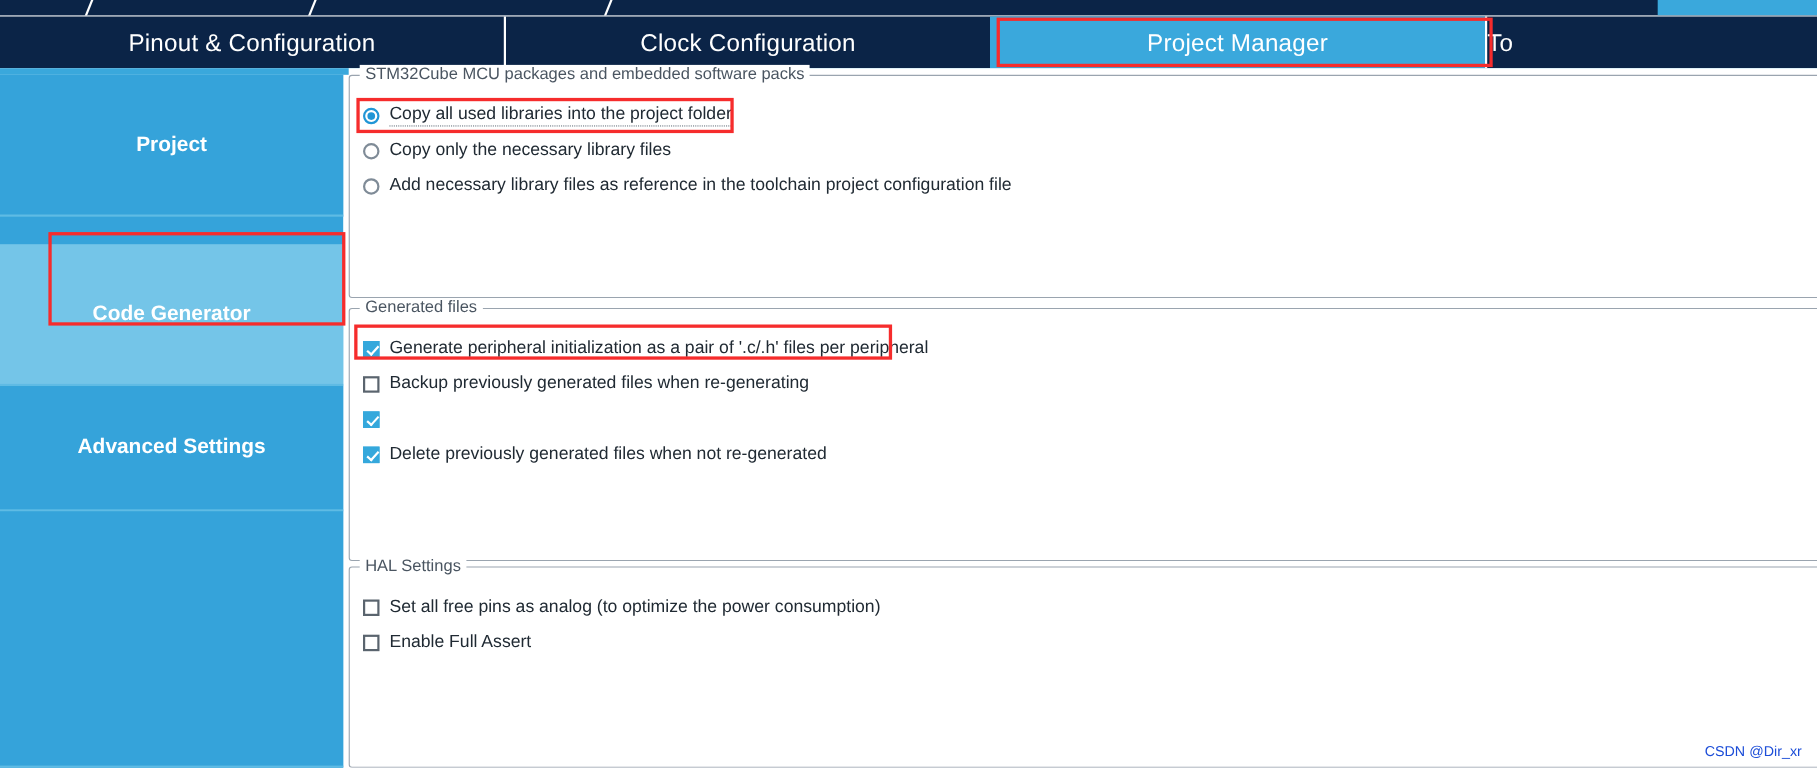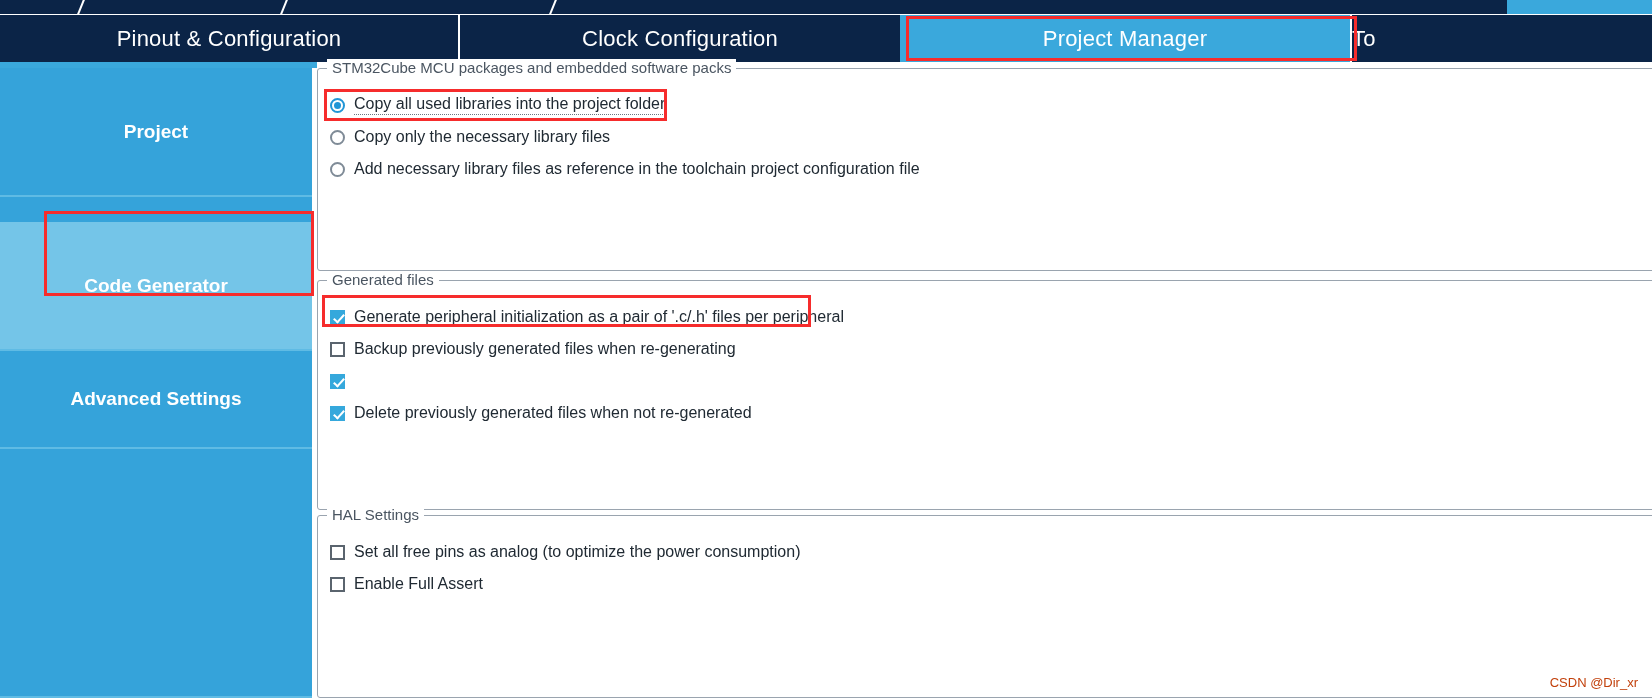--- a/index.html
+++ b/index.html
@@ -91,21 +91,21 @@
     justify-content: center;
     color: #ffffff;
     font-size: 19px;
     font-weight: bold;
     background: #35a3da;
     border-bottom: 2px solid #5fbbe4;
     user-select: none;
   }
   .side-item.i-project   { height: 129px; }
   .side-item.i-codegen   { height: 129px; background: #74c5e8; margin-top: 25px; }
-  .side-item.i-advanced  { height: 98px; }
+  .side-item.i-advanced  { height: 114px; }
   .side-item.i-blank     { flex: 1 1 auto; }
 
   
   .content {
     position: absolute;
     left: 317px; top: 62px;
     width: 1335px; height: 636px;
     background: #ffffff;
   }
 
@@ -205,21 +205,21 @@
   }
   .anno-tab      { left: 906px; top: 16px;  width: 451px; height: 45px; }
   .anno-codegen  { left: 44px;  top: 211px; width: 270px; height: 85px; }
   .anno-copyall  { left: 324px; top: 89px;  width: 343px; height: 32px; }
   .anno-genperif { left: 322px; top: 295px; width: 489px; height: 32px; }
 
   
   .watermark {
     position: absolute;
     right: 14px; bottom: 8px;
-    color: #c2410c;
+    color: #1d4ed8;
     font-size: 13px;
     user-select: none;
     z-index: 50;
   }
 </style>
 </head>
 <body>
 
 <div id="app">
 

